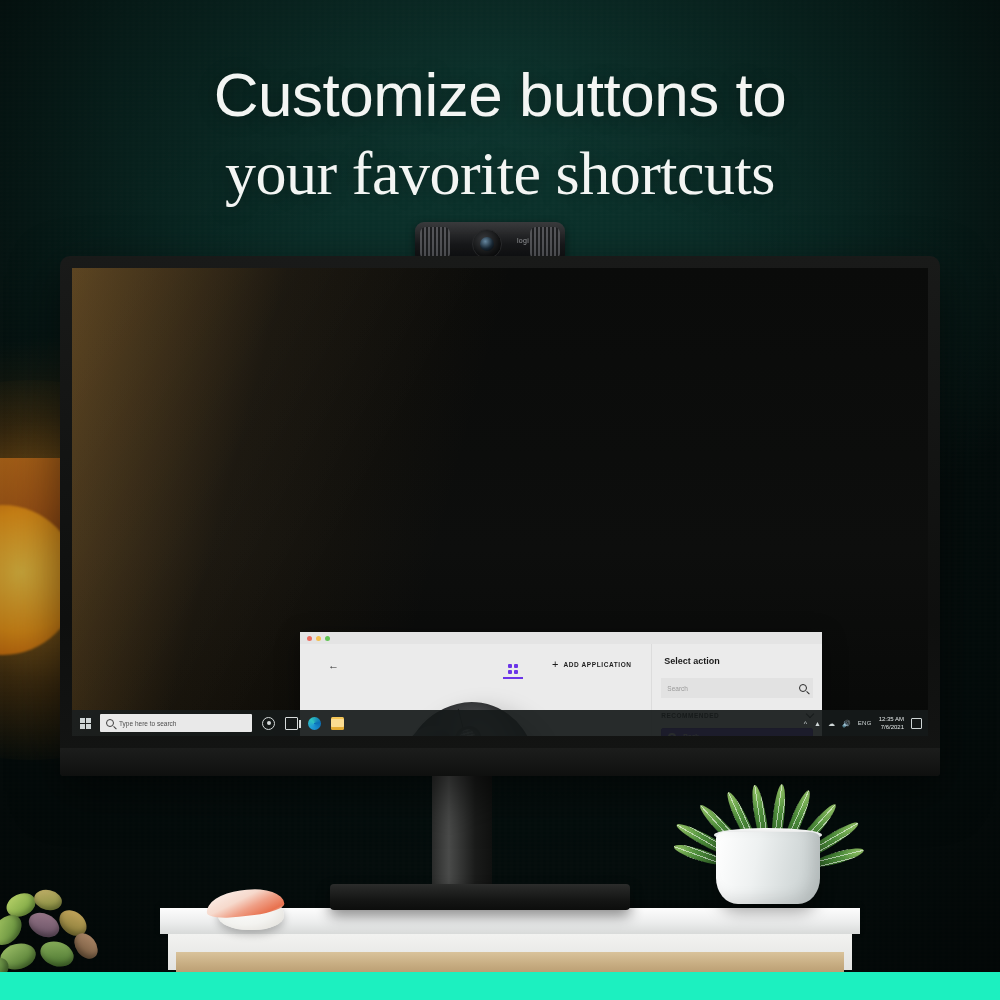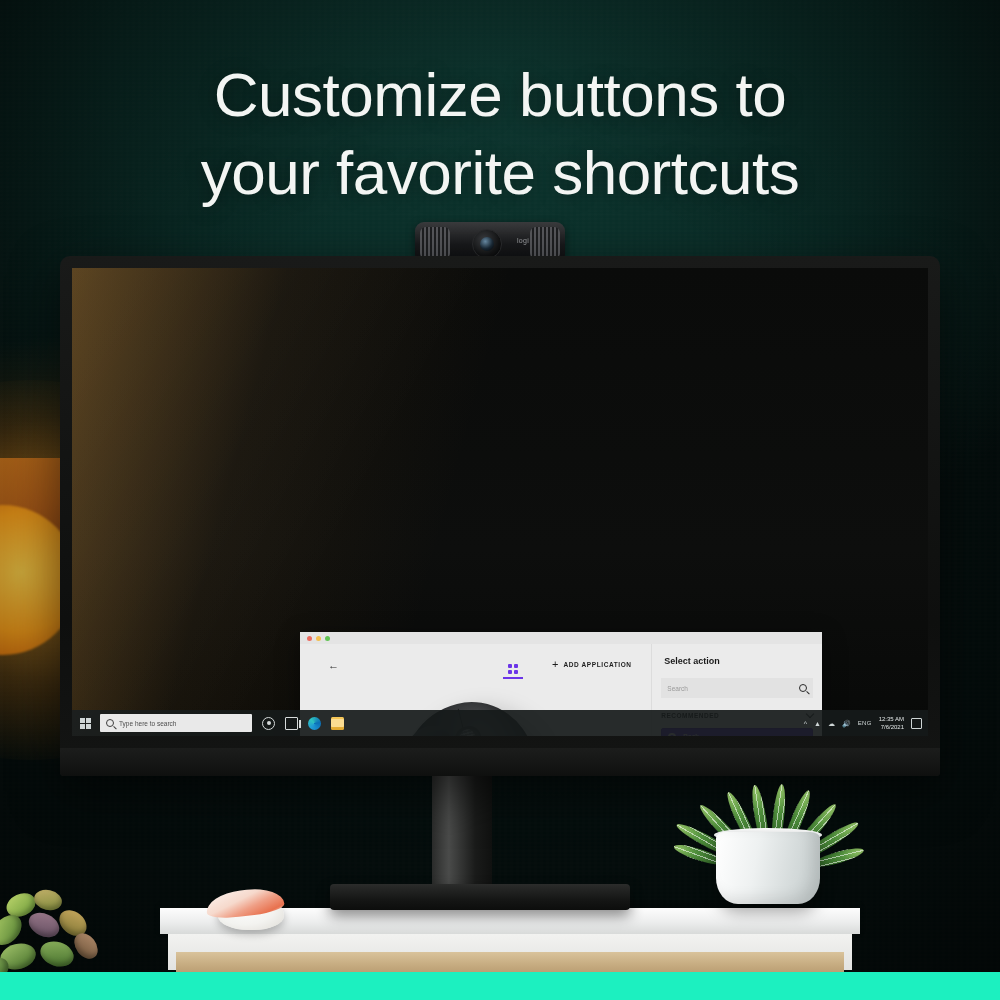--- a/index.html
+++ b/index.html
@@ -61,21 +61,21 @@
     position: absolute; left: 0; top: 56px;
     width: 1000px;
     text-align: center;
     color: #f3f5f3;
     font-size: 62px;
     line-height: 78px;
     font-weight: 400;
     letter-spacing: -.5px;
     text-shadow: 0 2px 18px rgba(0,0,0,.35);
   }
-  .headline .l2 { display: block; }
+  .headline .l2 { display: block; font-family: Liberation Serif, serif; }
 
   
   .desk-top {
     position: absolute; left: 160px; top: 908px;
     width: 700px; height: 26px;
     background: linear-gradient(180deg, #fdfdfd 0%, #eceded 55%, #d8dad9 100%);
     box-shadow: 0 -2px 6px rgba(0,0,0,.18);
   }
   .desk-body {
     position: absolute; left: 168px; top: 934px;

